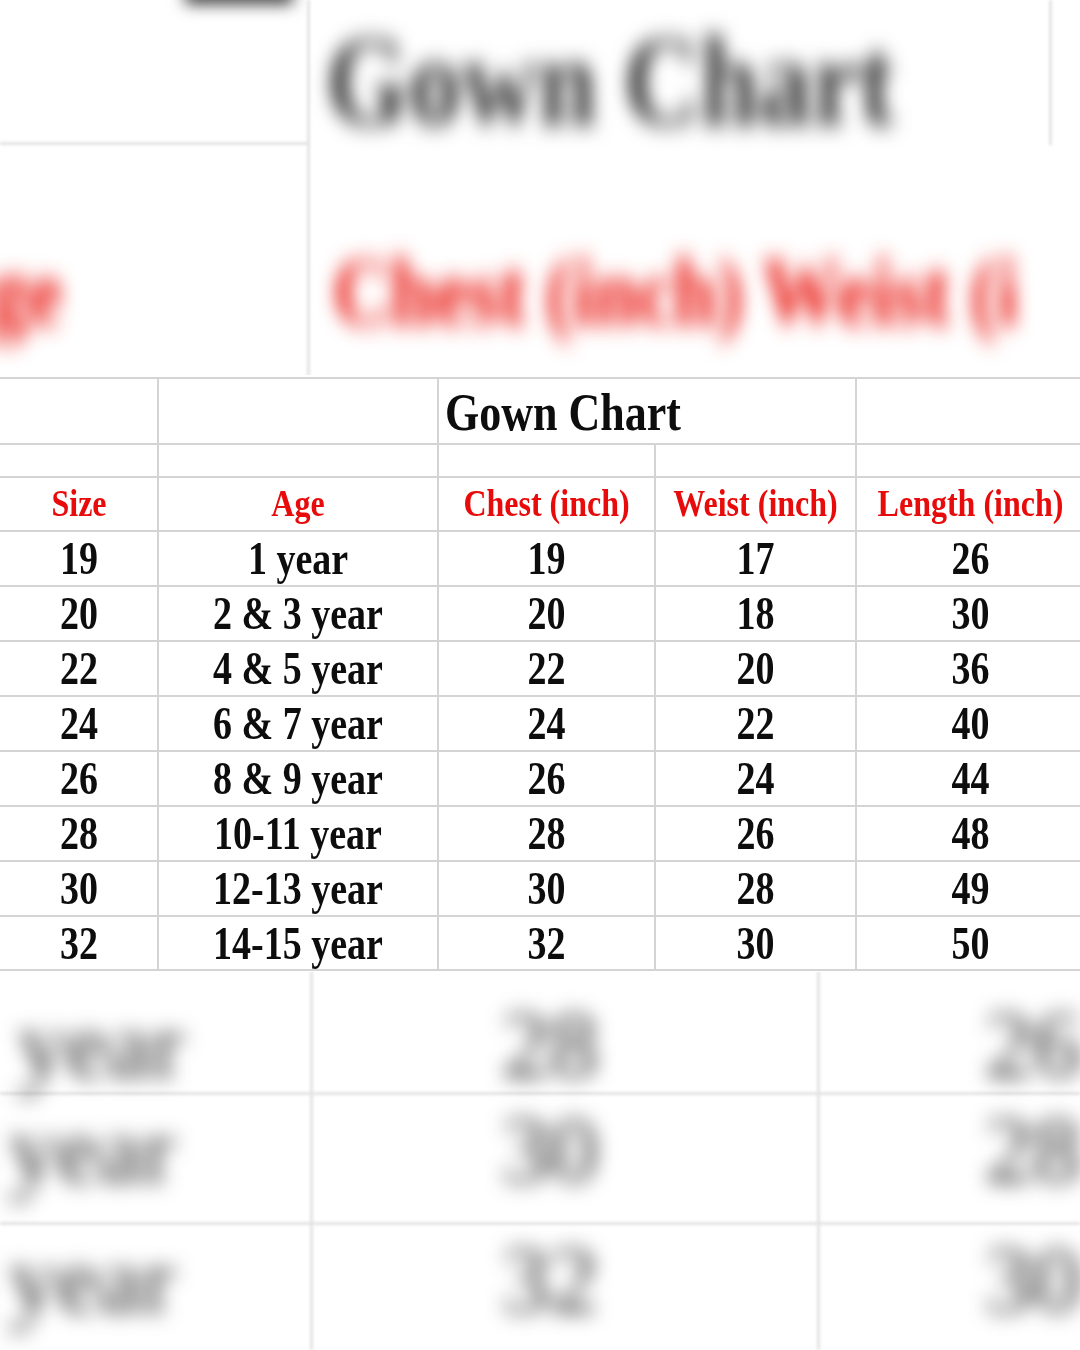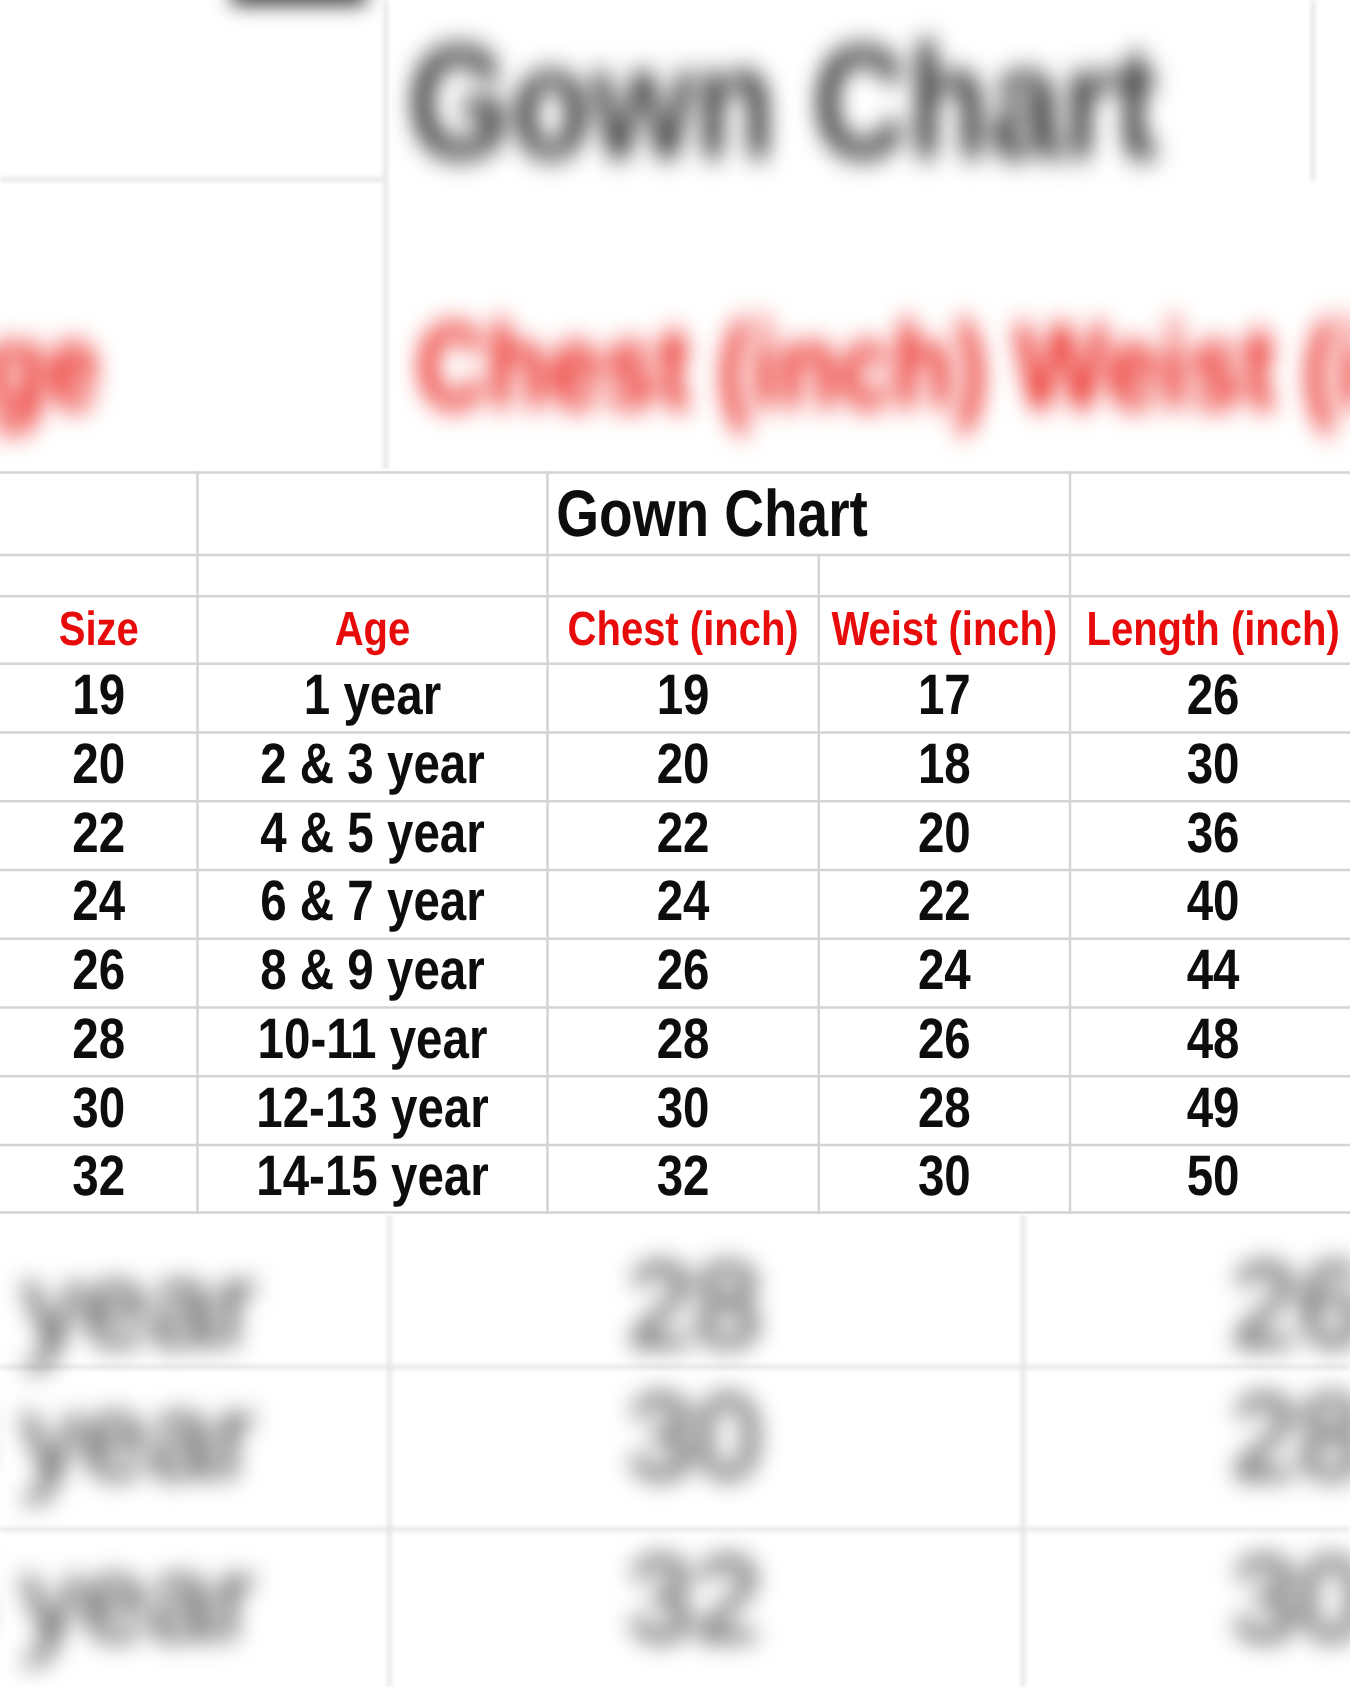--- a/index.html
+++ b/index.html
@@ -1,17 +1,17 @@
 <!DOCTYPE html>
 <html><head>
 <meta charset="utf-8">
 <style>
   html,body{margin:0;padding:0;background:#fff;}
   .screen{position:relative;width:1080px;height:1350px;overflow:hidden;background:#ffffff;
-          font-family:Liberation Sans, sans-serif;}
+          font-family:Liberation Serif, serif;}
   
   .blurtxt{position:absolute;font-weight:bold;white-space:nowrap;transform:scaleY(1.2);}
   .bg-title{left:326px;top:8px;height:148px;line-height:148px;font-size:106px;color:#333;filter:blur(9px);}
   .bg-age{left:-12px;top:228px;height:130px;line-height:130px;font-size:79px;color:#e8120b;filter:blur(9px);}
   .bg-head{left:333px;top:228px;height:130px;line-height:130px;font-size:79px;color:#e8120b;filter:blur(9px);}
   .smudge{position:absolute;left:185px;top:-14px;width:108px;height:18px;background:#3b3b3b;filter:blur(8px);}
   .bgrow{position:absolute;height:120px;line-height:120px;font-size:96px;color:#333;filter:blur(10px);}
   
   .fvl,.fhl{position:absolute;background:#e2e2e2;filter:blur(1.5px);}
   .fvl{width:3px;} .fhl{height:3px;}

